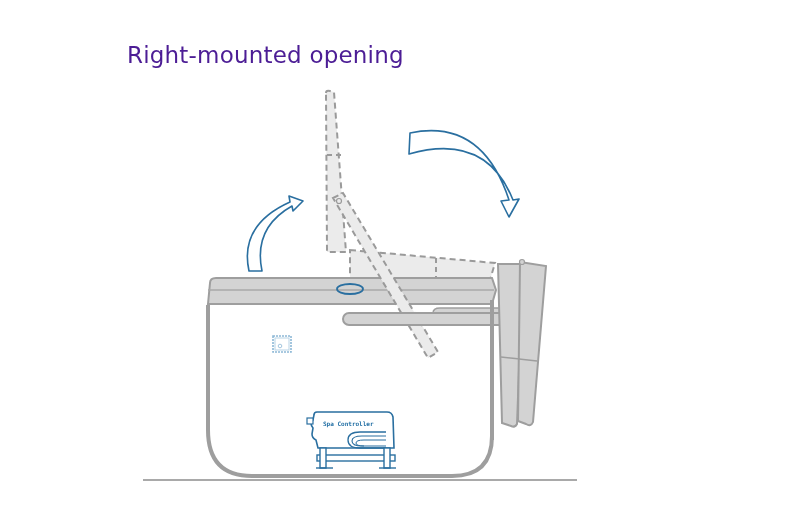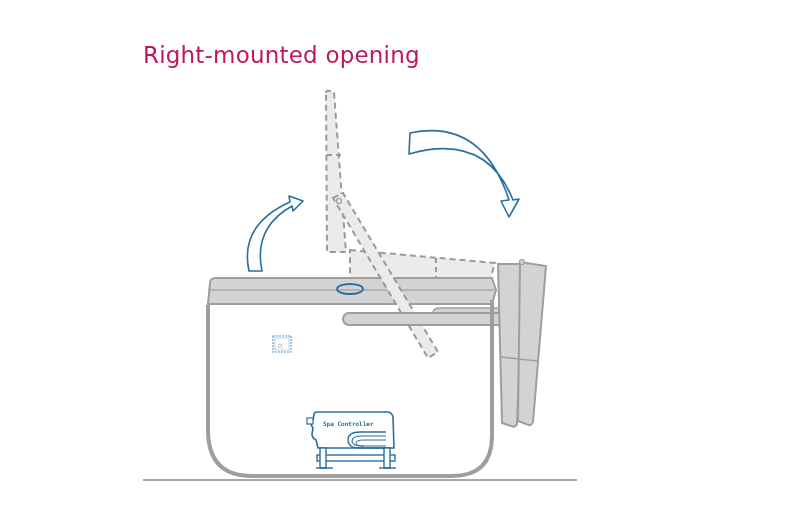--- a/index.html
+++ b/index.html
@@ -1,17 +1,17 @@
 <!DOCTYPE html>
 <html><head>
 <meta charset="utf-8">
 <style>
   html, body { margin: 0; padding: 0; background: #ffffff; }
   body { width: 801px; height: 512px; position: relative; overflow: hidden; font-family: "Liberation Sans", sans-serif; }
-  .title { position: absolute; left: 143px; top: 42px; font-size: 23px; color: #be185d; letter-spacing: 0.2px; font-family: "DejaVu Sans", sans-serif; font-weight: normal; }
+  .title { position: absolute; left: 127px; top: 42px; font-size: 23px; color: #4c1d95; letter-spacing: 0.2px; font-family: "DejaVu Sans", sans-serif; font-weight: normal; }
   svg.diagram { position: absolute; left: 0; top: 0; }
   .ctrl-label { font-family: "DejaVu Sans Mono", monospace; font-size: 6px; font-weight: bold; fill: #1f6da3; }
 </style>
 </head>
 <body>
 
 <div class="title">Right-mounted opening</div>
 
 <svg class="diagram" width="801" height="512" viewBox="0 0 801 512">
 

